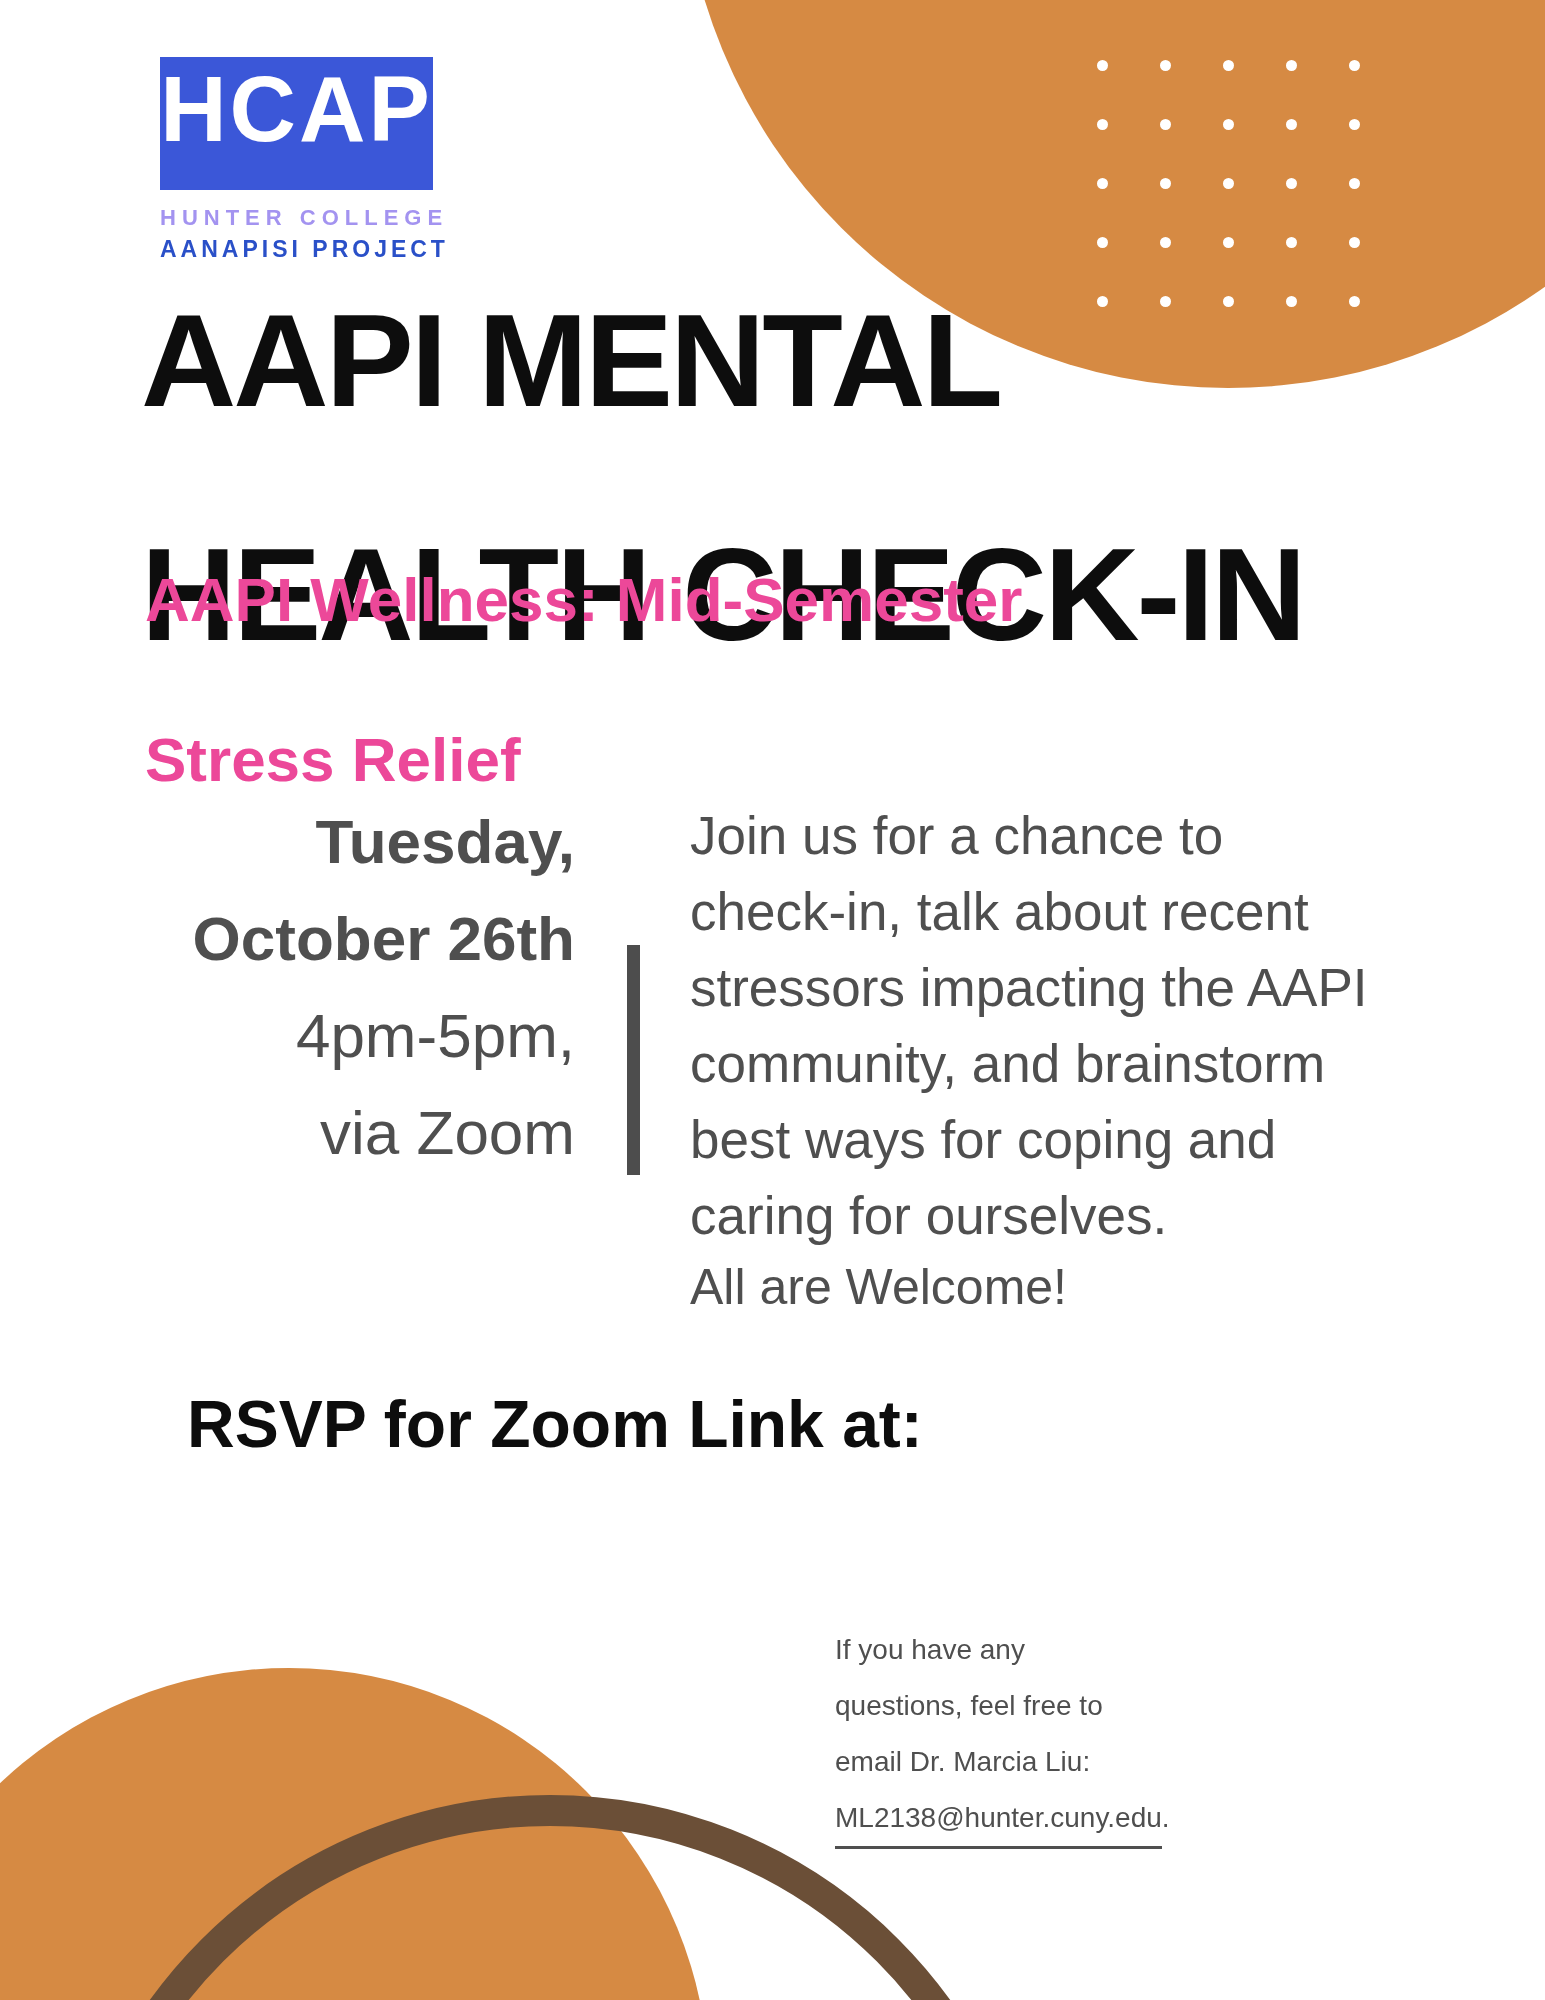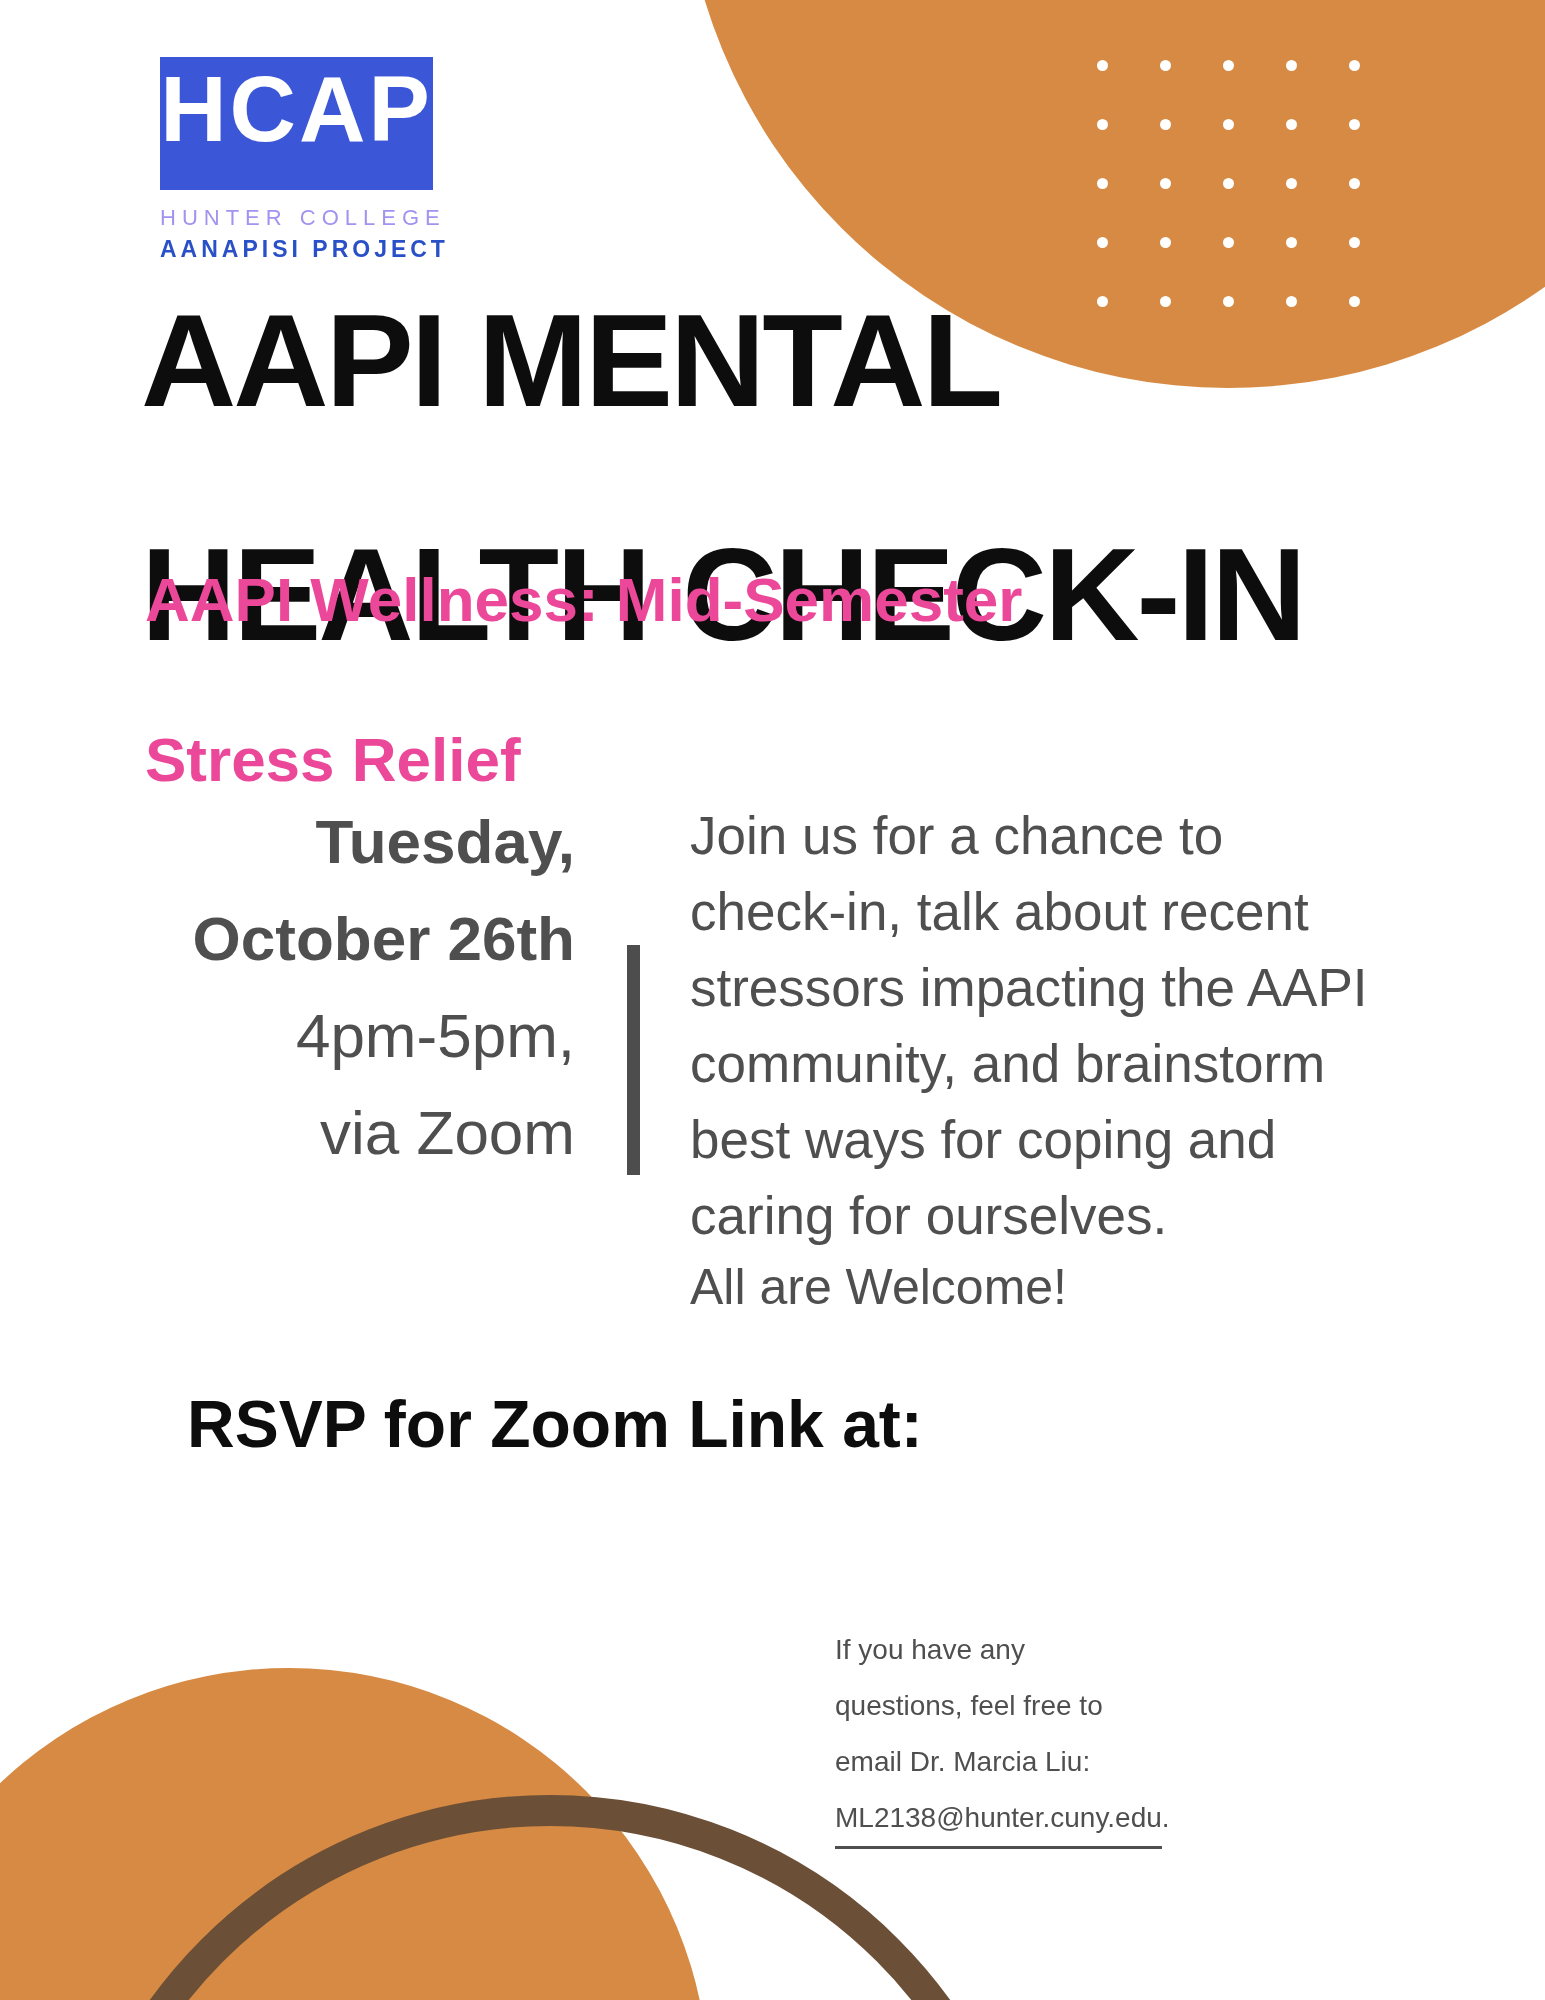--- a/index.html
+++ b/index.html
@@ -22,21 +22,21 @@
            border:31px solid var(--brown);background:transparent;}
   .dot-grid{left:1097px;top:60px;display:grid;grid-template-columns:repeat(5,63px);
             grid-auto-rows:59px;}
   .dot{width:11px;height:11px;border-radius:50%;background:var(--white);}
 
   
   .logo-box{left:160px;top:57px;width:273px;height:133px;background:var(--logo_blue);
             display:flex;align-items:flex-start;justify-content:center;}
   .logo-acronym{color:#fff;font-weight:700;font-size:92px;letter-spacing:3px;}
   .logo-line1{left:160px;top:205px;width:273px;color:var(--lavender);
-              font-weight:400;font-size:22px;letter-spacing:6px;white-space:nowrap;}
+              font-weight:700;font-size:22px;letter-spacing:6px;white-space:nowrap;}
   .logo-line2{left:160px;top:236px;width:273px;text-align:center;color:var(--project_blue);
               font-weight:700;font-size:23px;letter-spacing:4px;white-space:nowrap;}
 
   
   .title{left:141px;top:302px;font-size:132px;line-height:117px;font-weight:700;
          letter-spacing:-3px;color:var(--black);white-space:pre;}
   .subtitle{left:145px;top:560px;font-size:62px;line-height:80px;font-weight:700;
             color:#ec4899;white-space:pre;}
 
   

